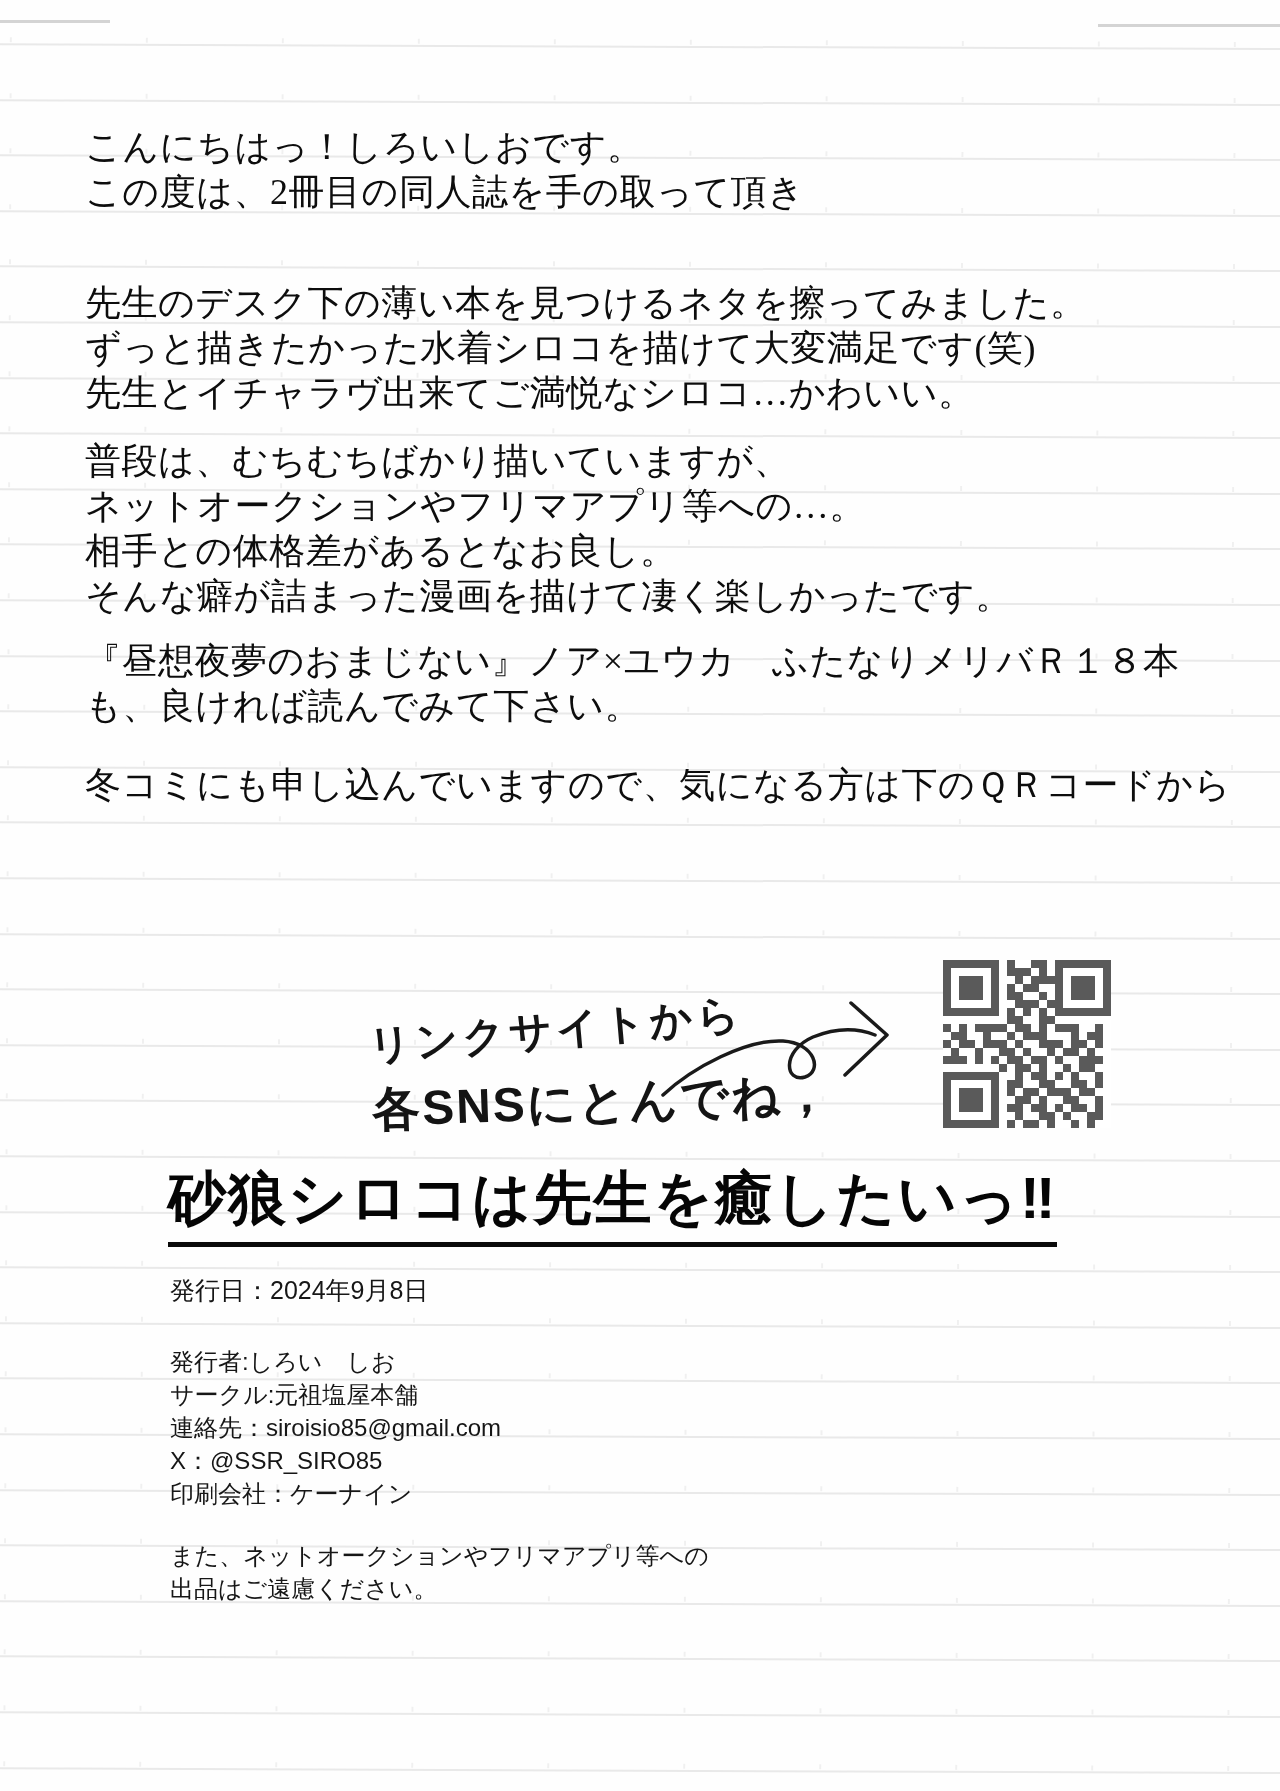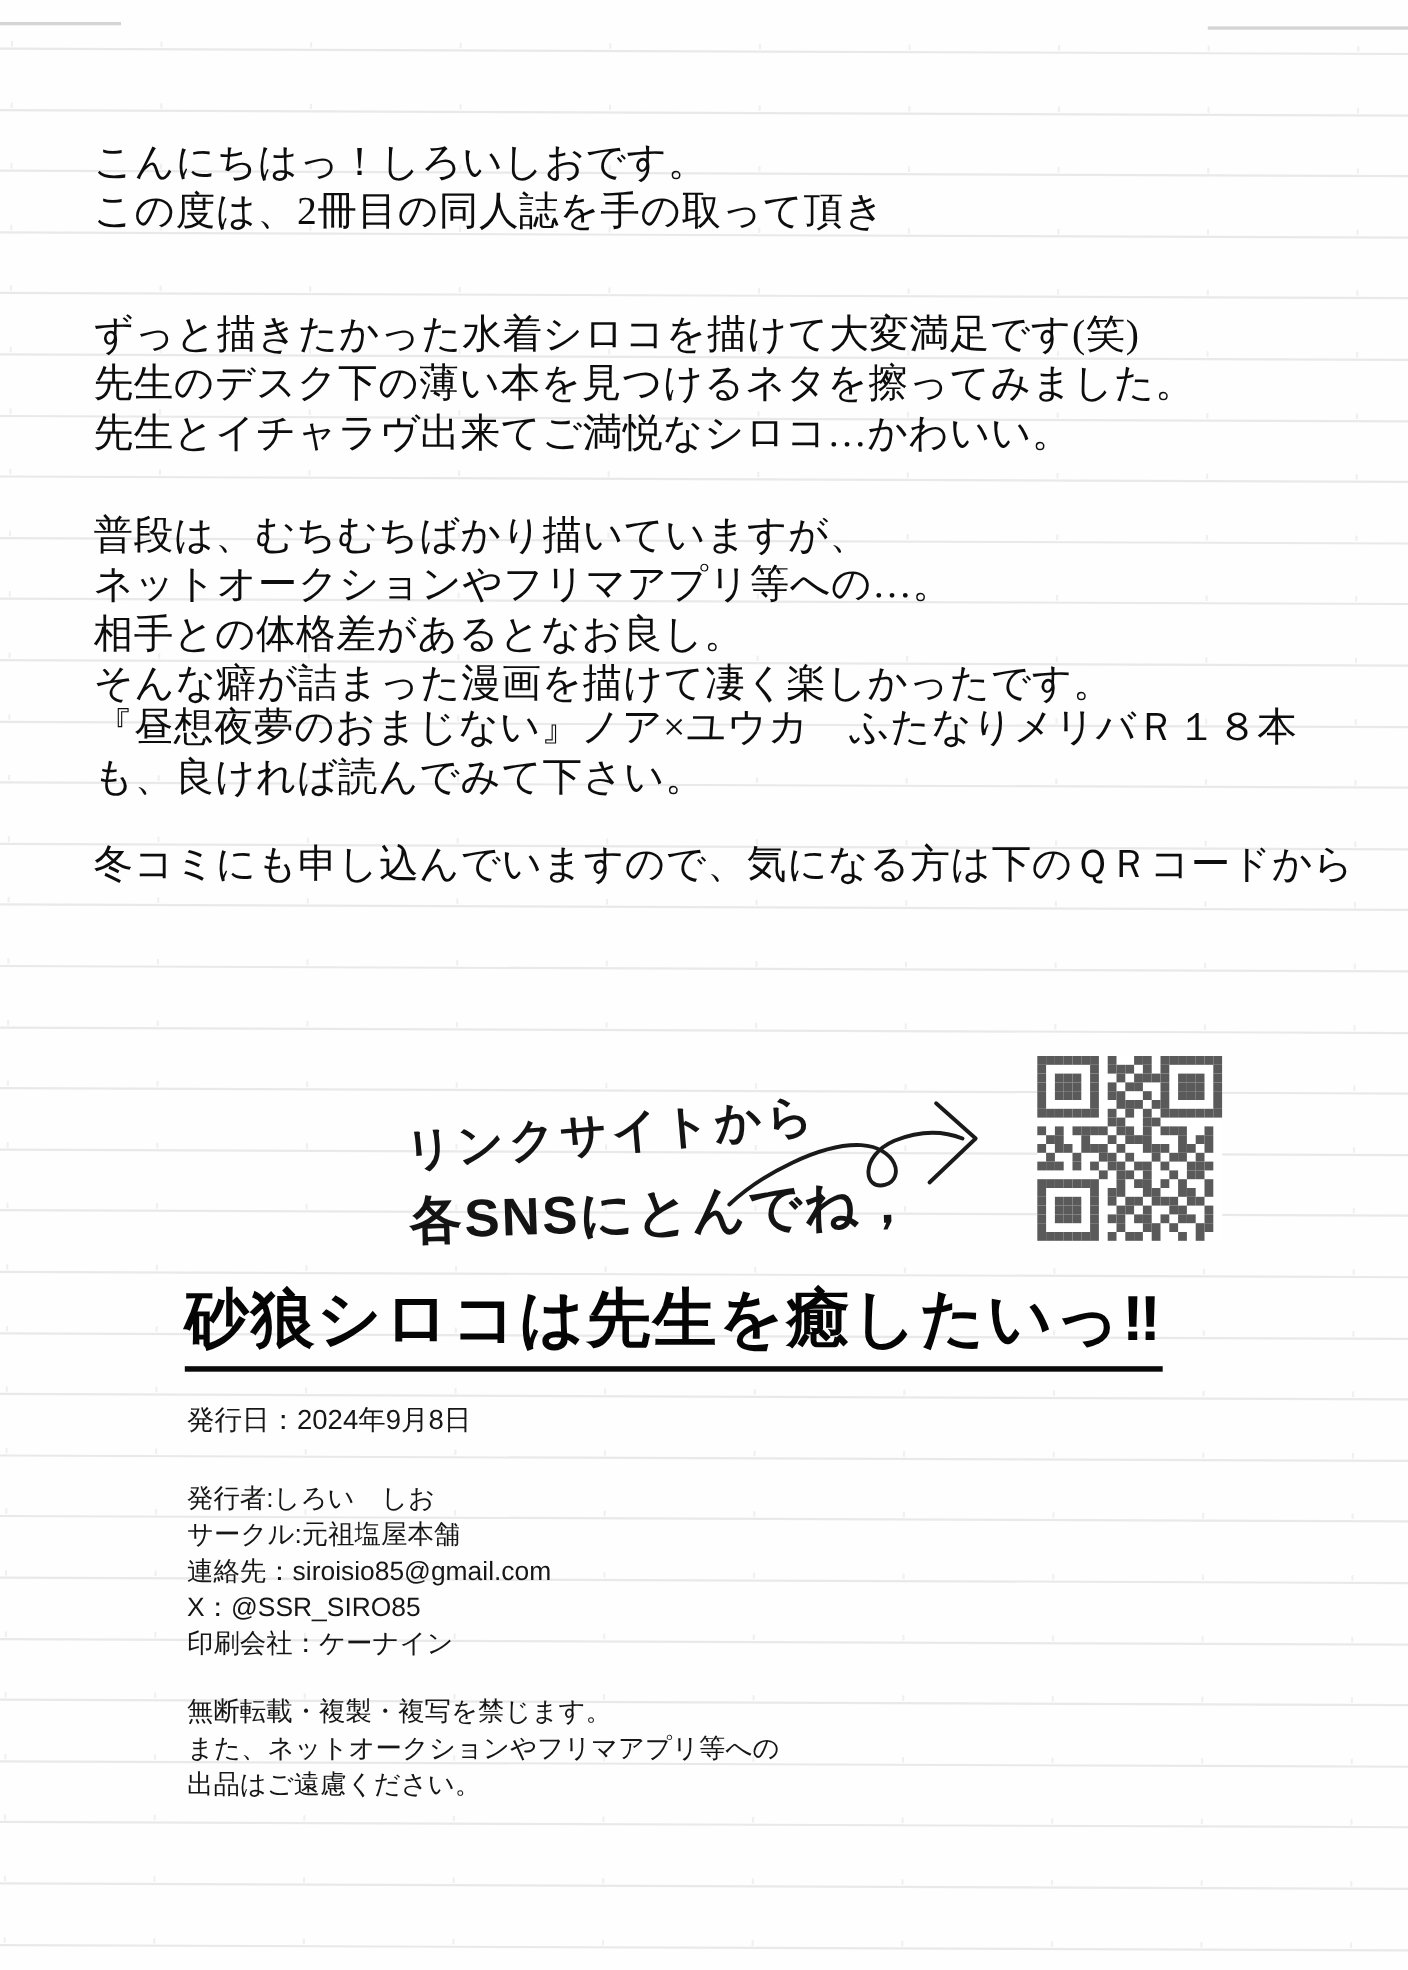--- a/index.html
+++ b/index.html
@@ -406,26 +406,26 @@
     </div>
   <div class="top-seg" style="left:0;top:20px;width:110px;"></div>
   <div class="top-seg" style="left:1098px;top:24px;width:182px;"></div>
 
   <div class="para" style="top:125px;">
     <div>こんにちはっ！しろいしおです。</div>
     <div>この度は、2冊目の同人誌を手の取って頂き</div>
   </div>
 
   <div class="para" style="top:281px;">
+    <div>先生のデスク下の薄い本を見つけるネタを擦ってみました。</div>
     <div>ずっと描きたかった水着シロコを描けて大変満足です(笑)</div>
-    <div>先生のデスク下の薄い本を見つけるネタを擦ってみました。</div>
     <div>先生とイチャラヴ出来てご満悦なシロコ…かわいい。</div>
   </div>
 
-  <div class="para" style="top:464px;">
+  <div class="para" style="top:439px;">
     <div>普段は、むちむちばかり描いていますが、</div>
     <div>ネットオークションやフリマアプリ等への…。</div>
     <div>相手との体格差があるとなお良し。</div>
     <div>そんな癖が詰まった漫画を描けて凄く楽しかったです。</div>
   </div>
 
   <div class="para" style="top:639px;">
     <div>『昼想夜夢のおまじない』ノア×ユウカ　ふたなりメリバＲ１８本</div>
     <div>も、良ければ読んでみて下さい。</div>
   </div>
@@ -892,18 +892,17 @@
 
   <div class="colophon pubblock">
     <div>発行者:しろい　しお</div>
     <div>サークル:元祖塩屋本舗</div>
     <div>連絡先：siroisio85@gmail.com</div>
     <div>X：@SSR_SIRO85</div>
     <div>印刷会社：ケーナイン</div>
   </div>
 
   <div class="colophon disclaimer">
-    <div>無断転載・複製・複写を禁じます。</div>
     <div>また、ネットオークションやフリマアプリ等への</div>
     <div>出品はご遠慮ください。</div>
   </div>
 
 </div>
 
 </body></html>

